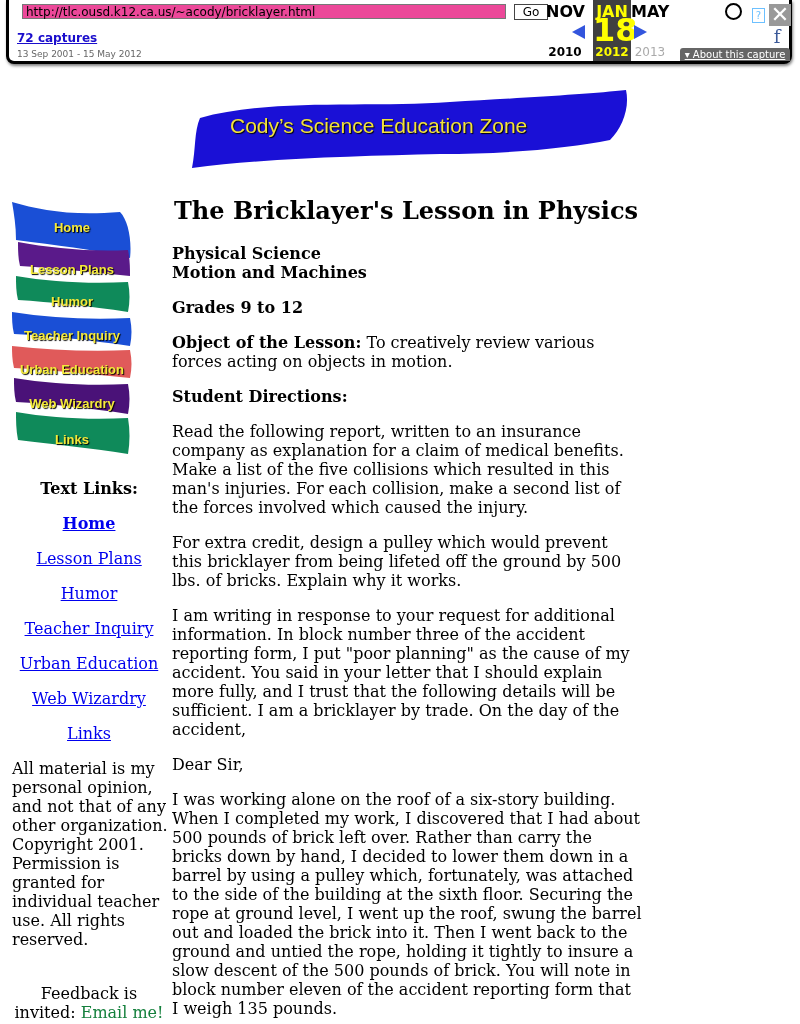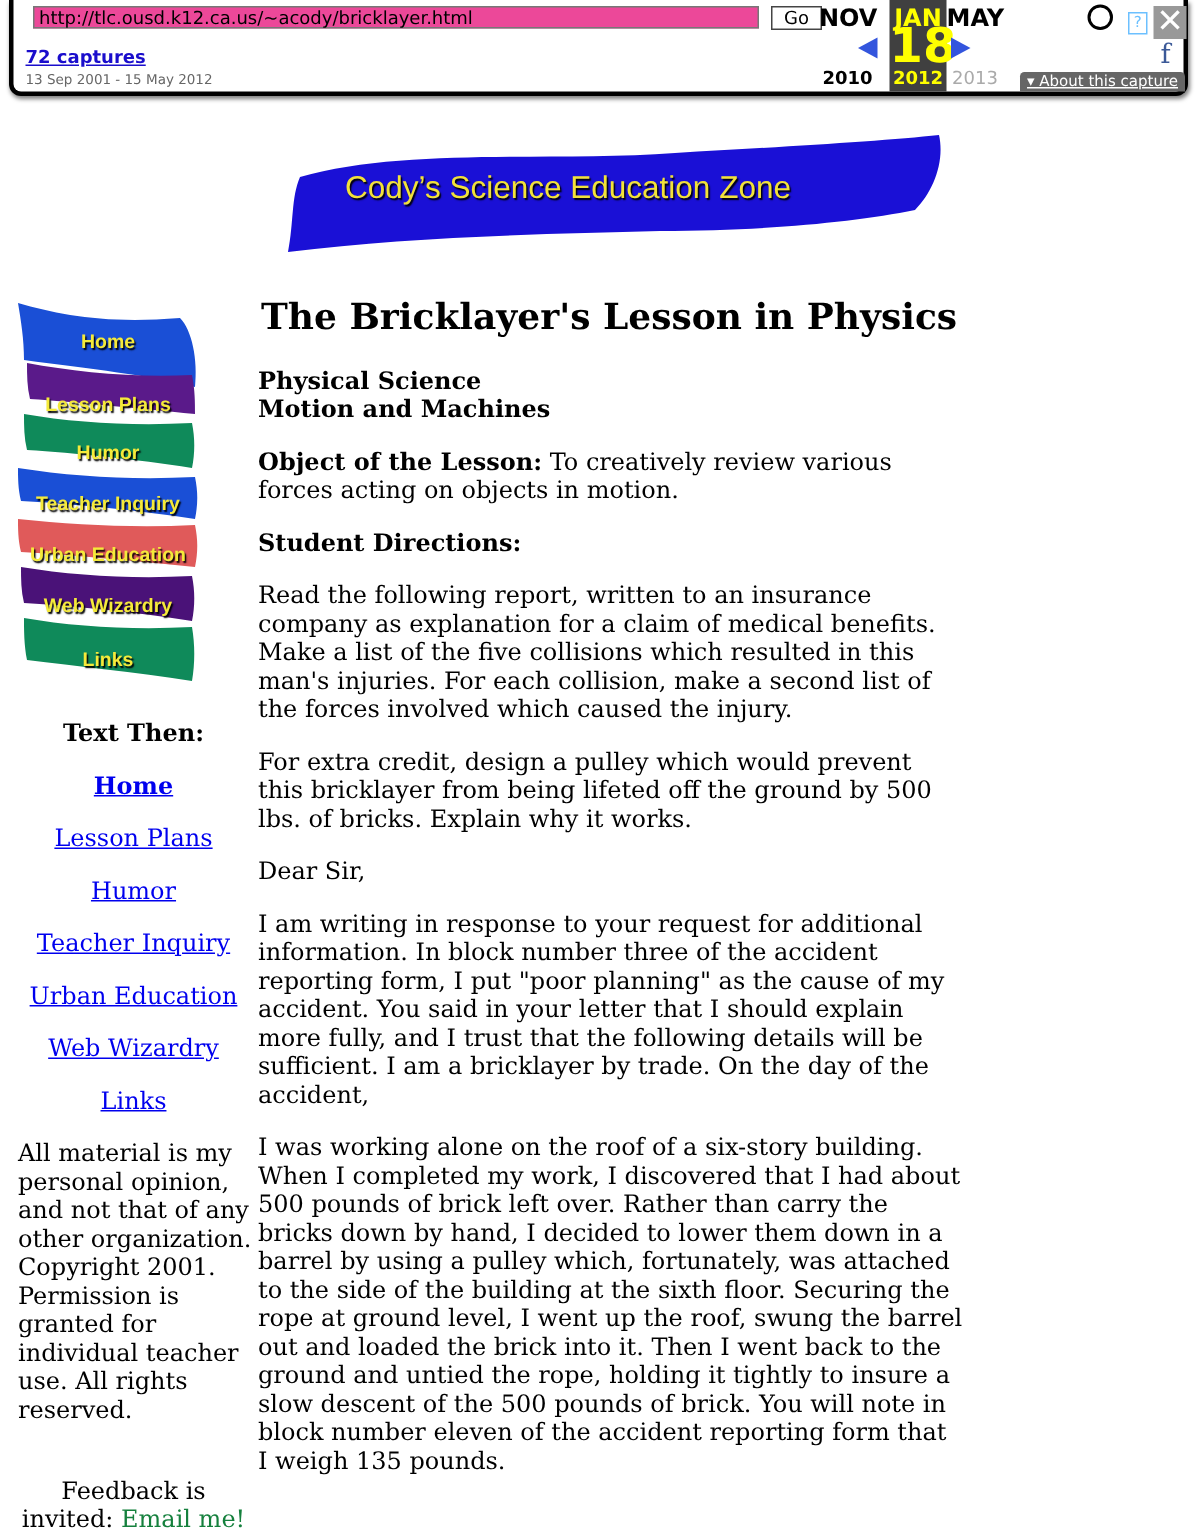--- a/index.html
+++ b/index.html
@@ -127,39 +127,40 @@
     <span style="top:22px;">Web Wizardry</span>
   </div>
   <div class="nav-img">
     <svg width="124" height="48">
         <path d="M6 4 C 40 10, 80 12, 118 10 C 120 22, 120 34, 118 46 C 80 40, 40 36, 8 32 C 6 22, 6 12, 6 4 Z" fill="#0f8a5a"></path>
       </svg>
     <span style="top:24px;">Links</span>
   </div>
 </div>
 
-<div class="text-links-title">Text Then:</div>
+<div class="text-links-title">Text Links:</div>
 <div class="text-link" style="top:514px; font-weight:bold;"><span>Home</span></div>
 <div class="text-link" style="top:549px;"><span>Lesson Plans</span></div>
 <div class="text-link" style="top:584px;"><span>Humor</span></div>
 <div class="text-link" style="top:619px;"><span>Teacher Inquiry</span></div>
 <div class="text-link" style="top:654px;"><span>Urban Education</span></div>
 <div class="text-link" style="top:689px;"><span>Web Wizardry</span></div>
 <div class="text-link" style="top:724px;"><span>Links</span></div>
 
 <div class="disclaimer">All material is my personal opinion, and not that of any other organization. Copyright 2001. Permission is granted for individual teacher use. All rights reserved.</div>
 <div class="feedback">
   <span>Feedback is invited:</span>
   <a>Email me!</a>
 </div>
 
 <div class="main">
   <h1 class="page-title">The Bricklayer's Lesson in Physics</h1>
   <p class="bold" style="margin-top:18px;">Physical Science</p>
   <p class="bold" style="">Motion and Machines</p>
+  <p class="bold" style="margin-top:16px;">Grades 9 to 12</p>
   <p style="margin-top:16px;"><b>Object of the Lesson:</b><span> To creatively review various forces acting on objects in motion.</span></p>
   <p class="bold" style="margin-top:16px;">Student Directions:</p>
   <p style="margin-top:16px;">Read the following report, written to an insurance company as explanation for a claim of medical benefits. Make a list of the five collisions which resulted in this man's injuries. For each collision, make a second list of the forces involved which caused the injury.</p>
   <p style="margin-top:16px;">For extra credit, design a pulley which would prevent this bricklayer from being lifeted off the ground by 500 lbs. of bricks. Explain why it works.</p>
+  <p style="margin-top:16px;">I am writing in response to your request for additional information. In block number three of the accident reporting form, I put "poor planning" as the cause of my accident. You said in your letter that I should explain more fully, and I trust that the following details will be sufficient. I am a bricklayer by trade. On the day of the accident,</p>
   <p style="margin-top:16px;">Dear Sir,</p>
-  <p style="margin-top:16px;">I am writing in response to your request for additional information. In block number three of the accident reporting form, I put "poor planning" as the cause of my accident. You said in your letter that I should explain more fully, and I trust that the following details will be sufficient. I am a bricklayer by trade. On the day of the accident,</p>
   <p style="margin-top:16px;">I was working alone on the roof of a six-story building. When I completed my work, I discovered that I had about 500 pounds of brick left over. Rather than carry the bricks down by hand, I decided to lower them down in a barrel by using a pulley which, fortunately, was attached to the side of the building at the sixth floor. Securing the rope at ground level, I went up the roof, swung the barrel out and loaded the brick into it. Then I went back to the ground and untied the rope, holding it tightly to insure a slow descent of the 500 pounds of brick. You will note in block number eleven of the accident reporting form that I weigh 135 pounds.</p>
 </div>
 
 </body></html>

